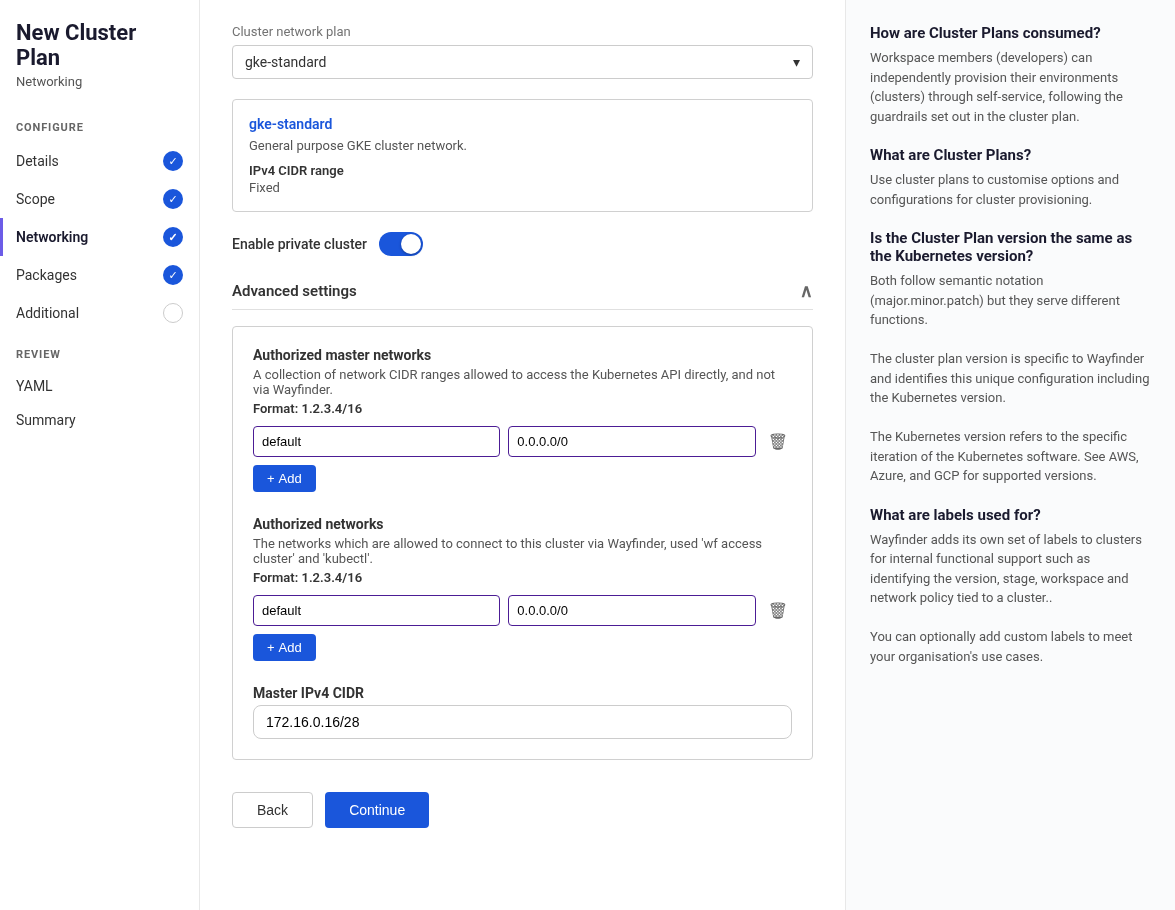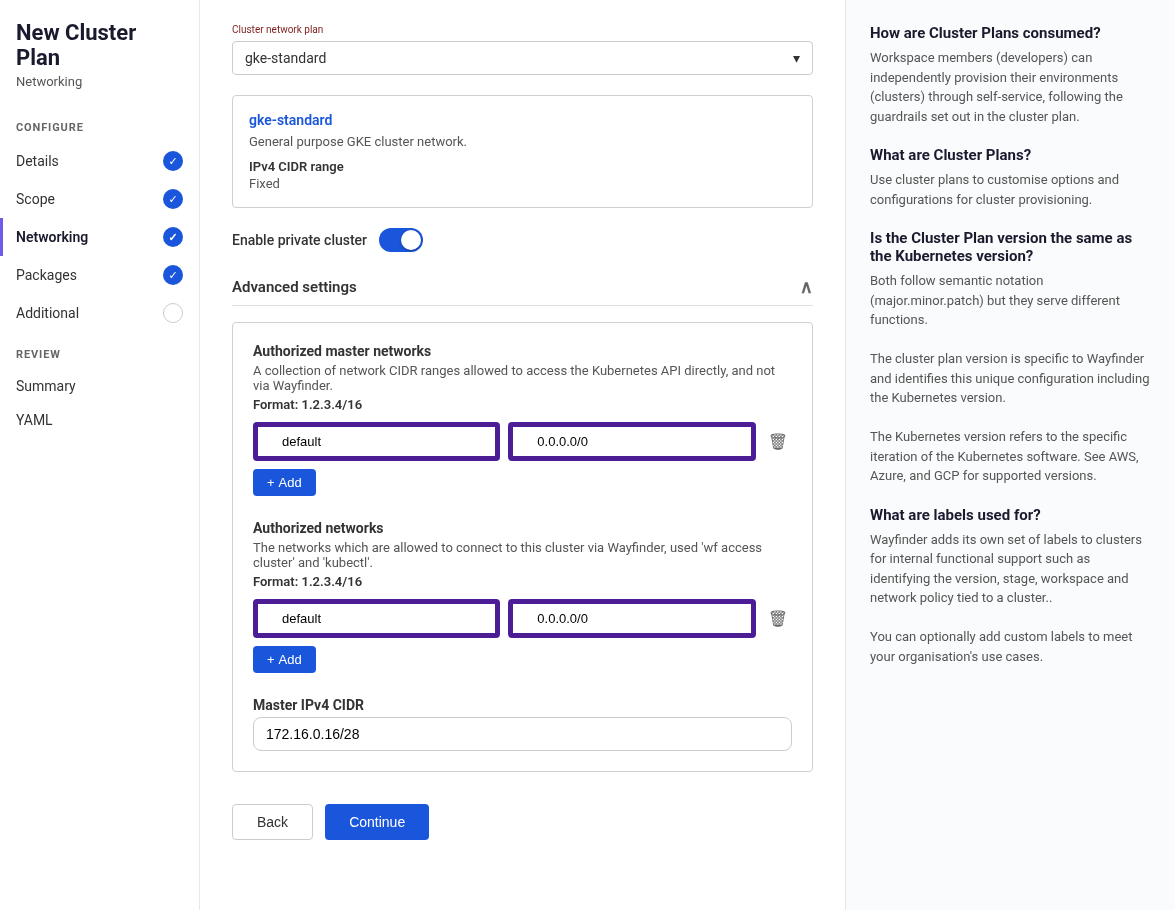--- a/index.html
+++ b/index.html
@@ -16,21 +16,21 @@
     .nav-item.active { font-weight: 600; border-left: 3px solid #6c5ce7; padding-left: 13px; color: #1a1a2e; }
     .nav-check { width: 20px; height: 20px; border-radius: 50%; display: flex; align-items: center; justify-content: center; font-size: 11px; }
     .nav-check.done { background: #1a56db; color: white; }
     .nav-check.pending { border: 1px solid #ccc; color: transparent; }
     .review-label { font-size: 11px; font-weight: 700; color: #666; letter-spacing: 0.08em; padding: 16px 16px 8px; text-transform: uppercase; }
 
     
     .main-content { flex: 1; padding: 24px 32px; overflow-y: auto; background: #fff; }
 
     .field-group { margin-bottom: 20px; }
-    .field-label { font-size: 10px; color: #7f1d1d; margin-bottom: 6px; }
+    .field-label { font-size: 13px; color: #737373; margin-bottom: 6px; }
 
     
     .dropdown { width: 100%; border: 1px solid #ccc; border-radius: 4px; padding: 8px 12px; display: flex; align-items: center; justify-content: space-between; background: #fff; cursor: pointer; font-size: 14px; }
 
     
     .info-box { border: 1px solid #d0d0d0; border-radius: 4px; padding: 16px; margin-bottom: 20px; background: #fff; }
     .info-box-title { color: #1a56db; font-size: 14px; font-weight: 600; margin-bottom: 6px; }
     .info-box-desc { font-size: 13px; color: #555; margin-bottom: 10px; }
     .info-box-field-label { font-size: 13px; font-weight: 600; color: #333; margin-bottom: 2px; }
     .info-box-field-value { font-size: 13px; color: #555; }
@@ -47,21 +47,21 @@
 
     .advanced-box { border: 1px solid #d0d0d0; border-radius: 4px; padding: 20px; margin-bottom: 16px; }
 
     .sub-section { margin-bottom: 24px; }
     .sub-section:last-child { margin-bottom: 0; }
     .sub-section-title { font-size: 14px; font-weight: 700; color: #333; margin-bottom: 4px; }
     .sub-section-desc { font-size: 13px; color: #555; margin-bottom: 4px; }
     .sub-section-format { font-size: 13px; font-weight: 600; color: #333; margin-bottom: 10px; }
 
     .network-row { display: flex; align-items: center; gap: 8px; margin-bottom: 8px; }
-    .network-input { flex: 1; border: 5px solid #4c1d95; border-radius: 4px; padding: 7px 24px; font-size: 13px; }
+    .network-input { flex: 1; border: 1px solid #4c1d95; border-radius: 4px; padding: 7px 8px; font-size: 13px; }
     .delete-btn { background: none; border: none; cursor: pointer; color: #666; padding: 4px; font-size: 16px; }
 
     .add-btn { display: inline-flex; align-items: center; gap: 4px; background: #1a56db; color: white; border: none; border-radius: 4px; padding: 6px 14px; font-size: 13px; cursor: pointer; font-weight: 500; }
 
     
     .master-cidr-input { width: 100%; border: 1px solid #ccc; border-radius: 8px; padding: 8px 12px; font-size: 14px; }
 
     
     .footer-actions { display: flex; gap: 12px; margin-top: 32px; }
     .btn-back { border: 1px solid #ccc; background: #fff; color: #333; border-radius: 4px; padding: 9px 24px; font-size: 14px; cursor: pointer; }
@@ -101,24 +101,24 @@
       <span class="nav-check done">✓</span>
     </div>
     <div class="nav-item">
       <span>Additional</span>
       <span class="nav-check pending">○</span>
     </div>
 
     <div class="review-label">REVIEW</div>
 
     <div class="nav-item">
+      <span>YAML</span>
+    </div>
+    <div class="nav-item">
       <span>Summary</span>
-    </div>
-    <div class="nav-item">
-      <span>YAML</span>
     </div>
   </div>
 
   <div class="main-content">
 
     <div class="field-group">
       <div class="field-label">Cluster network plan</div>
       <div class="dropdown">
         <span>gke-standard</span>
         <span>▾</span>

